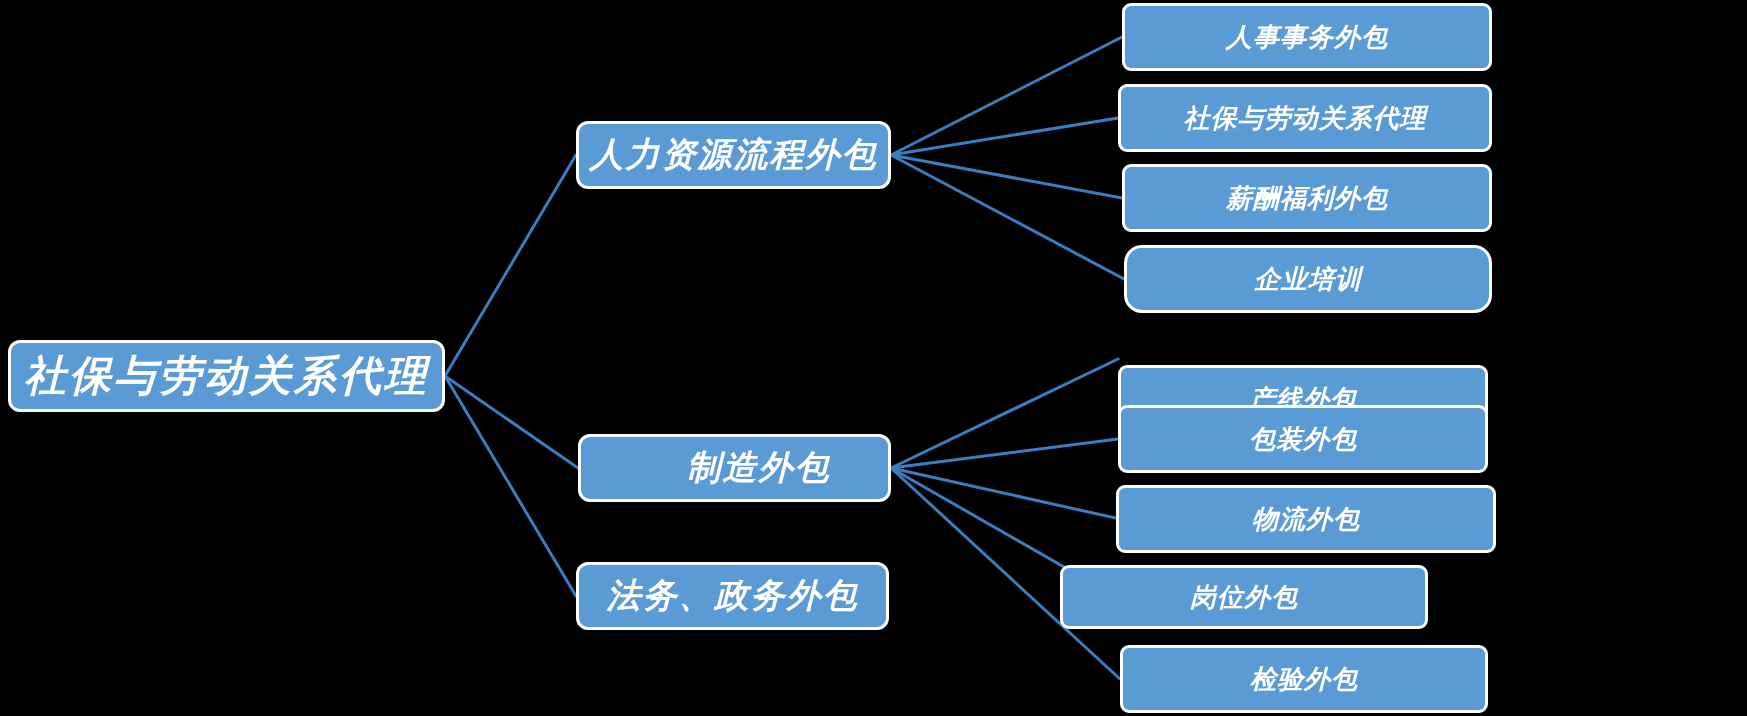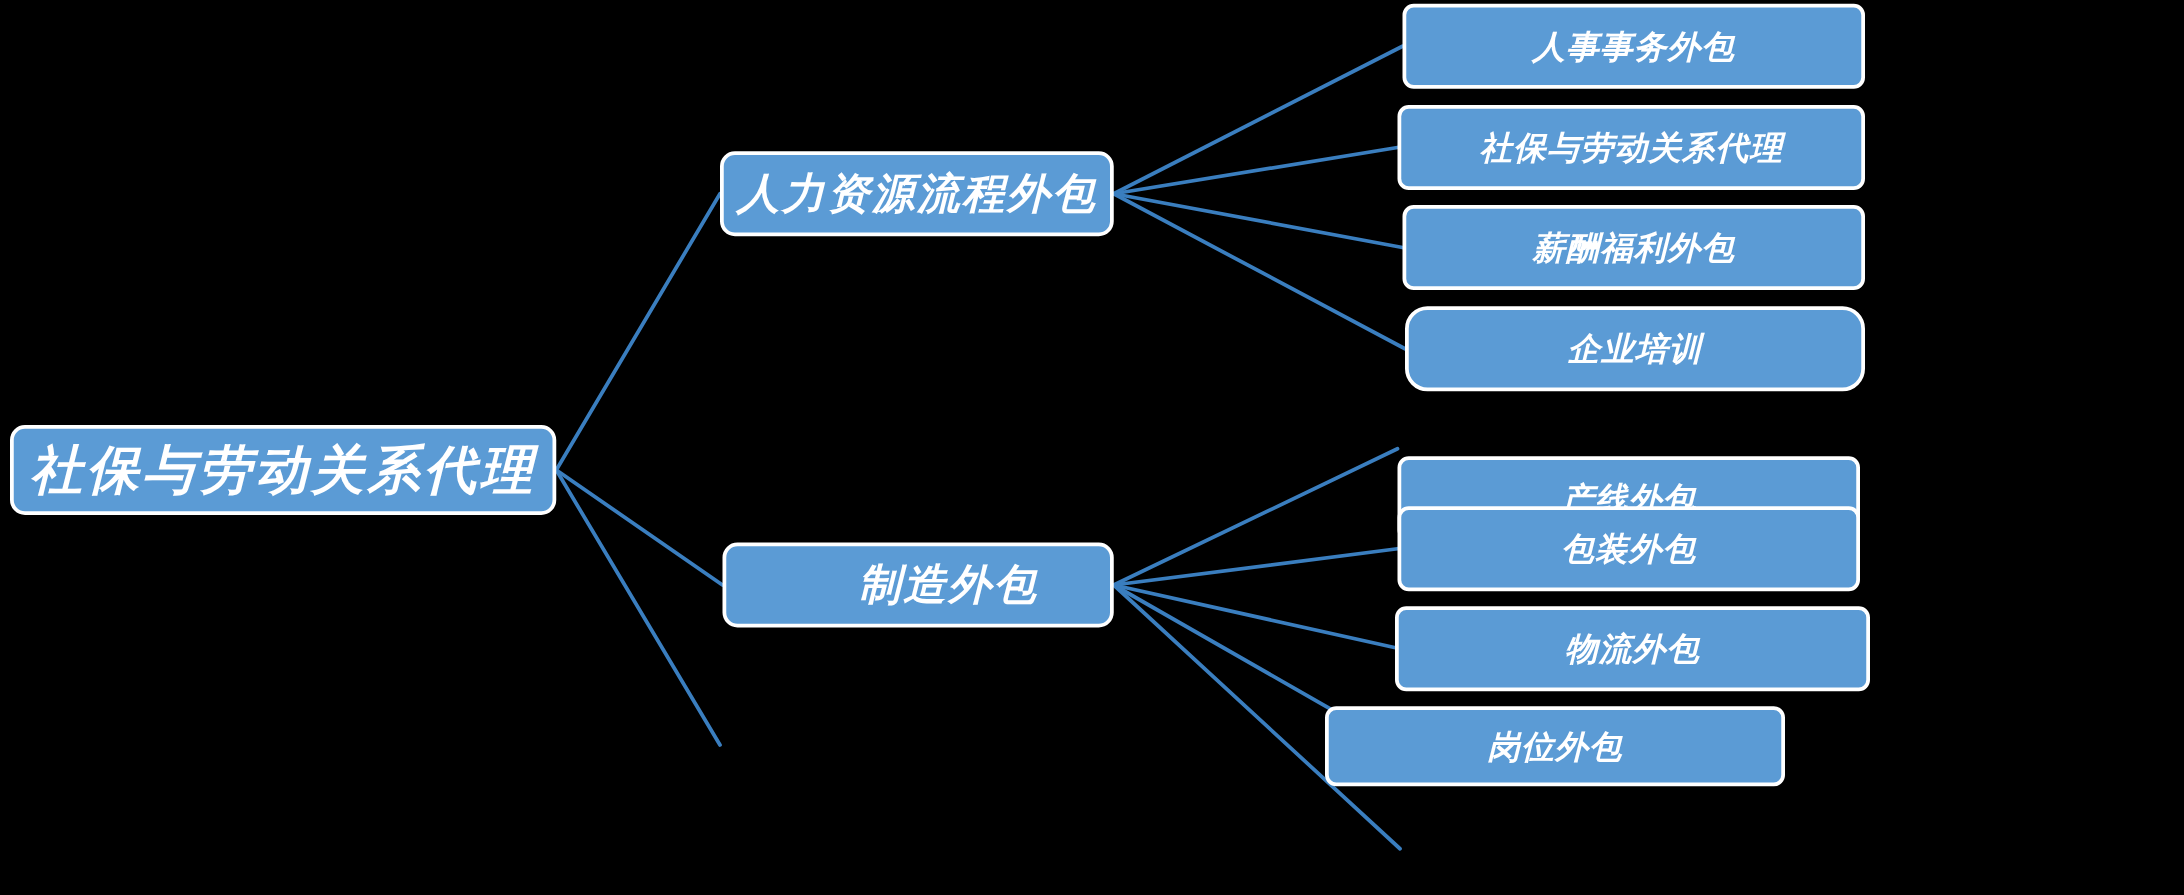--- a/index.html
+++ b/index.html
@@ -73,21 +73,23 @@
       <line x1="891" y1="155" x2="1124" y2="279" stroke="#3a7ebf" stroke-width="3" stroke-linecap="round"></line>
       <line x1="891" y1="468" x2="1118" y2="359" stroke="#3a7ebf" stroke-width="3" stroke-linecap="round"></line>
       <line x1="891" y1="468" x2="1118" y2="439" stroke="#3a7ebf" stroke-width="3" stroke-linecap="round"></line>
       <line x1="891" y1="468" x2="1120" y2="519" stroke="#3a7ebf" stroke-width="3" stroke-linecap="round"></line>
       <line x1="891" y1="468" x2="1120" y2="599" stroke="#3a7ebf" stroke-width="3" stroke-linecap="round"></line>
       <line x1="891" y1="468" x2="1120" y2="679" stroke="#3a7ebf" stroke-width="3" stroke-linecap="round"></line>
     </svg>
 <div class="node root" style="left: 8px; top: 340px; width: 437px; height: 72px;">社保与劳动关系代理</div>
     <div class="node branch" style="left: 576px; top: 121px; width: 315px; height: 68px;">人力资源流程外包</div>
     <div class="node branch" style="left: 578px; top: 434px; width: 313px; height: 68px; padding-left: 48px;">制造外包</div>
+    <div class="node branch" style="left: 576px; top: 562px; width: 313px; height: 68px;">法务、政务外包</div>
     <div class="node leaf" style="left: 1122px; top: 3px; width: 370px; height: 68px;">人事事务外包</div>
     <div class="node leaf" style="left: 1118px; top: 84px; width: 374px; height: 68px;">社保与劳动关系代理</div>
     <div class="node leaf" style="left: 1122px; top: 164px; width: 370px; height: 68px;">薪酬福利外包</div>
     <div class="node leaf" style="left: 1124px; top: 245px; width: 368px; height: 68px; border-radius: 18px;">企业培训</div>
     <div class="node leaf" style="left: 1118px; top: 325px; width: 370px; height: 68px; margin-top: 40px;">产线外包</div>
     <div class="node leaf" style="left: 1118px; top: 405px; width: 370px; height: 68px;">包装外包</div>
     <div class="node leaf" style="left: 1116px; top: 485px; width: 380px; height: 68px;">物流外包</div>
     <div class="node leaf" style="left: 1060px; top: 565px; width: 368px; height: 64px;">岗位外包</div>
+    <div class="node leaf" style="left: 1120px; top: 645px; width: 368px; height: 68px;">检验外包</div>
   </div>
 
 </body></html>

